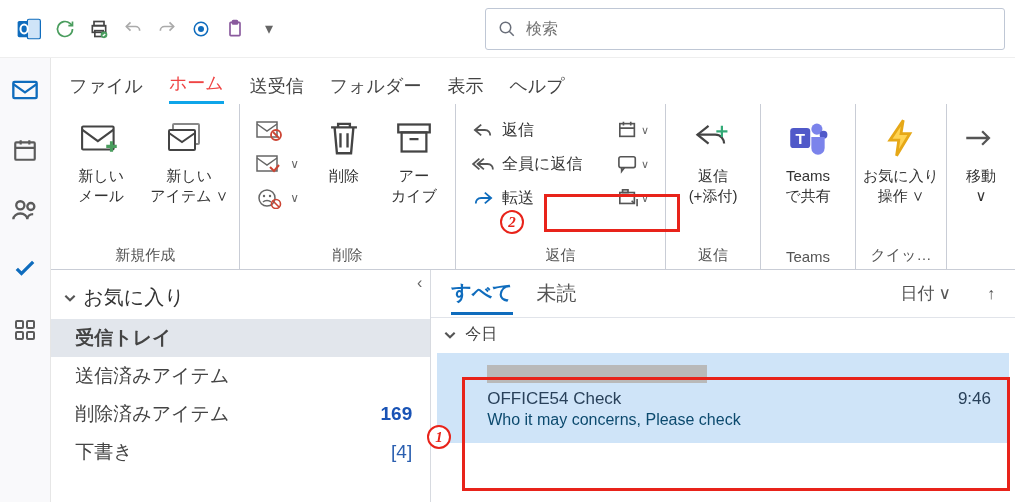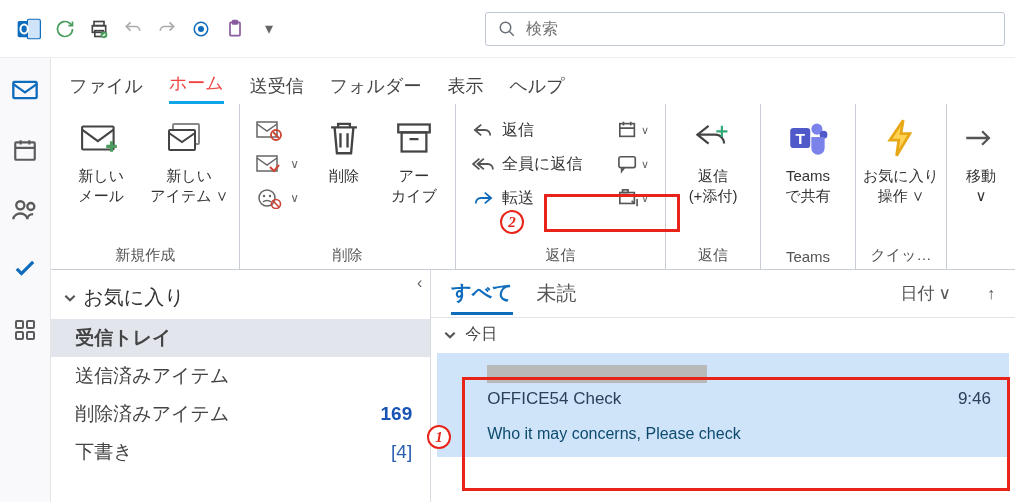--- a/index.html
+++ b/index.html
@@ -1,20 +1,20 @@
 <!DOCTYPE html>
 <html><head>
 <meta charset="utf-8">
 <style>
 *{box-sizing:border-box;margin:0;padding:0;font-family:"Yu Gothic UI","Meiryo",sans-serif;}
 body{background:#fff;color:#333;width:1015px;height:502px;overflow:hidden;position:relative;}
 .titlebar{height:58px;display:flex;align-items:center;padding:0 10px;border-bottom:1px solid #eee;}
 .titlebar .logo{width:26px;height:26px;margin:0 6px;}
 .titlebar .tb-btn{width:28px;height:28px;display:flex;align-items:center;justify-content:center;margin:0 3px;color:#555;}
-.searchbox{flex:0 0 auto;margin-left:auto;height:34px;min-width:520px;border:1px solid #bfc7d5;border-radius:3px;display:flex;align-items:center;padding:0 12px;color:#6a6f7a;}
+.searchbox{flex:0 0 auto;margin-left:auto;height:42px;min-width:520px;border:1px solid #bfc7d5;border-radius:3px;display:flex;align-items:center;padding:0 12px;color:#6a6f7a;}
 .searchbox svg{margin-right:10px;}
 .searchbox input{border:none;outline:none;font-size:16px;color:#6a6f7a;flex:1;background:transparent;}
 .main{display:flex;height:calc(502px - 58px);}
 .navrail{width:64px;border-right:1px solid #e6e6e6;display:flex;flex-direction:column;align-items:center;padding-top:8px;background:#f9f9fb;}
 .navrail .rail-item{width:48px;height:48px;display:flex;align-items:center;justify-content:center;margin-bottom:12px;color:#5b5b5b;}
 .navrail .rail-item.active{position:relative;color:#0f6cbd;}
 .navrail .rail-item.active::before{content:"";position:absolute;left:-8px;top:8px;bottom:8px;width:4px;background:#0f6cbd;border-radius:2px;}
 .content{flex:1;display:flex;flex-direction:column;}
 .menutabs{display:flex;gap:26px;padding:6px 18px 0;height:46px;align-items:flex-end;}
 .menutabs .tab{font-size:18px;color:#444;padding-bottom:6px;cursor:pointer;}
@@ -42,21 +42,21 @@
 .msgpane{flex:1;display:flex;flex-direction:column;}
 .msgfilter{display:flex;align-items:center;height:48px;padding:0 20px;gap:24px;border-bottom:1px solid #e1e4ea;}
 .ftab{font-size:20px;color:#555;padding:6px 0;cursor:pointer;}
 .ftab.active{color:#0f6cbd;border-bottom:3px solid #0f6cbd;font-weight:600;}
 .fsort{margin-left:auto;color:#555;font-size:17px;display:flex;align-items:center;gap:4px;cursor:pointer;}
 .sortarrow{margin-left:12px;color:#555;cursor:pointer;}
 .dategroup{display:flex;align-items:center;padding:6px 12px;font-size:16px;color:#444;cursor:pointer;}
 .dategroup svg{margin-right:8px;}
 .msgitem{background:#cfe4f8;padding:12px 18px 14px 50px;margin:2px 6px;cursor:pointer;position:relative;}
 .msgitem .sender-redact{width:220px;height:18px;background:#b9b9b9;margin-bottom:6px;}
-.msgitem .row2{display:flex;justify-content:space-between;font-size:17px;color:#29415a;margin-bottom:16px;}
+.msgitem .row2{display:flex;justify-content:space-between;font-size:17px;color:#29415a;margin-bottom:2px;}
 .msgitem .preview{font-size:16px;color:#0c4a6e;}
 .redbox1{position:absolute;border:3px solid #e8231a;pointer-events:none;}
 .marker{position:absolute;width:24px;height:24px;border:2px solid #e8231a;border-radius:50%;color:#e8231a;font-weight:700;font-size:15px;font-style:italic;display:flex;align-items:center;justify-content:center;background:#fff;font-family:Georgia,serif;pointer-events:none;}
 </style>
 </head>
 <body>
 
 <div class="titlebar">
   <span class="logo">
     <svg width="26" height="26" viewBox="0 0 32 32">

